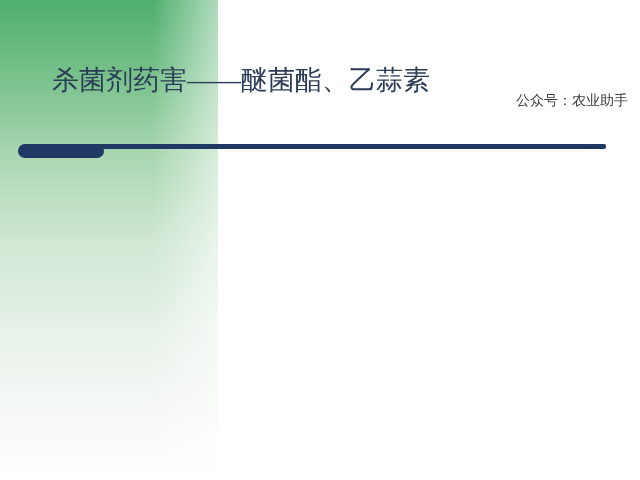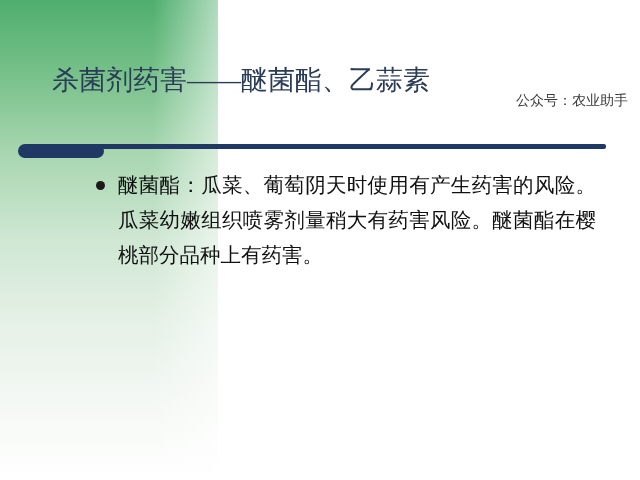--- a/index.html
+++ b/index.html
@@ -137,21 +137,17 @@
   <div class="title-wrap">
     <div class="title-text">杀菌剂药害——醚菌酯、乙蒜素</div>
     <div class="account-text">公众号：农业助手</div>
   </div>
 
   <div class="blue-bar"></div>
   <div class="blue-bar-2"></div>
 
   <div class="body">
 
-    <div class="bullet-row">
-      <span class="bullet-dot"></span>
-      <span class="bullet-text">醚菌酯：瓜菜、葡萄阴天时使用有产生药害的风险。瓜菜幼嫩组织喷雾剂量稍大有药害风险。醚菌酯在樱桃部分品种上有药害。</span>
-    </div>
 
 
   </div>
 
 </div>
 
 </body></html>

